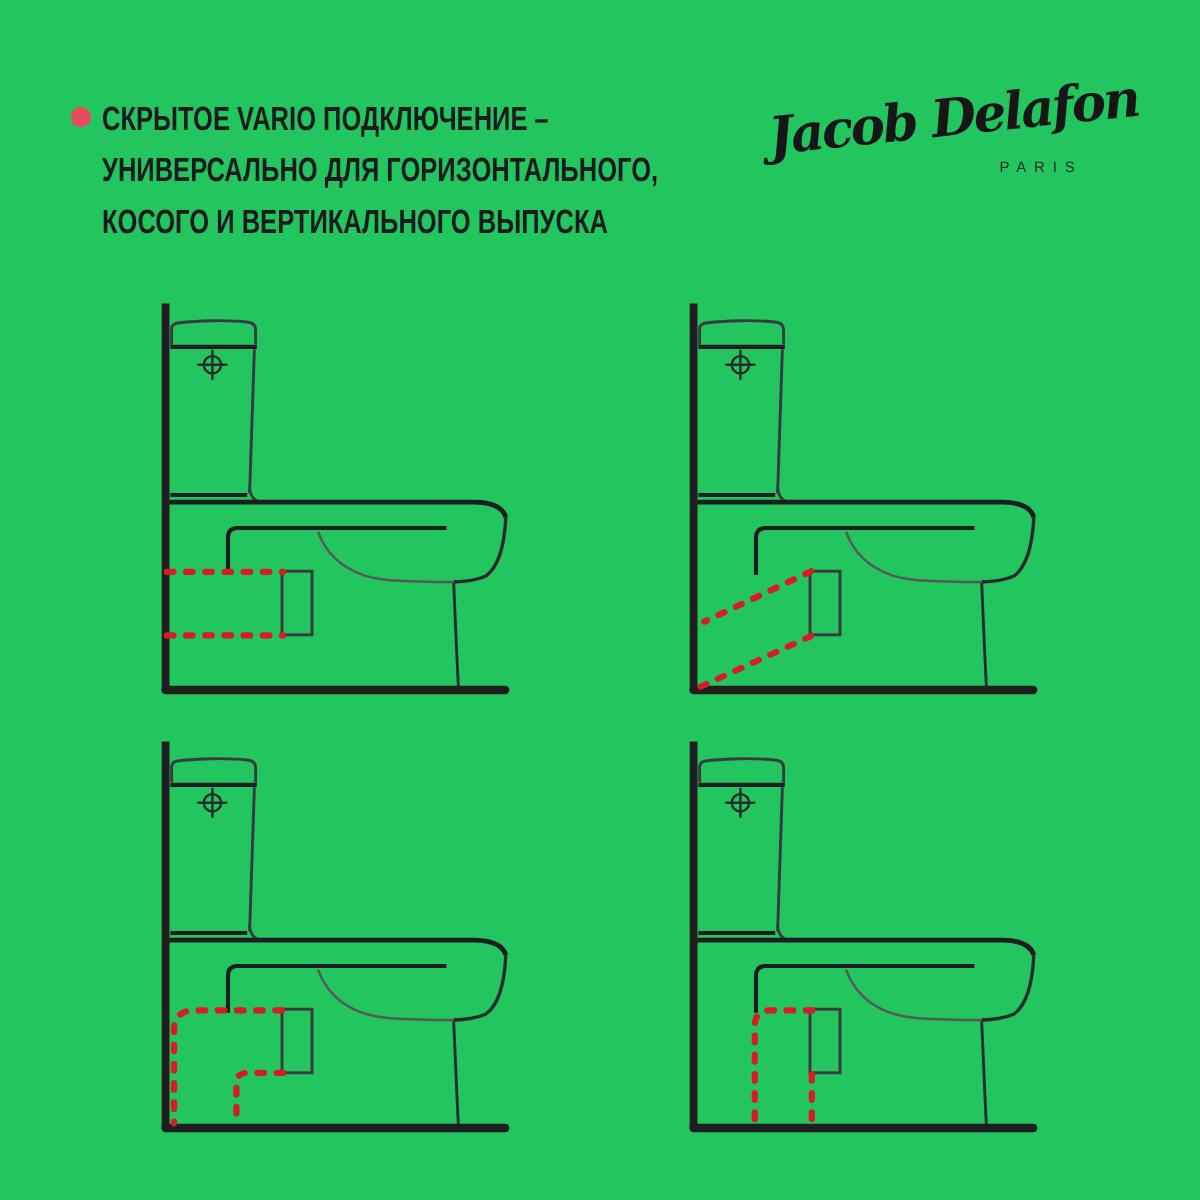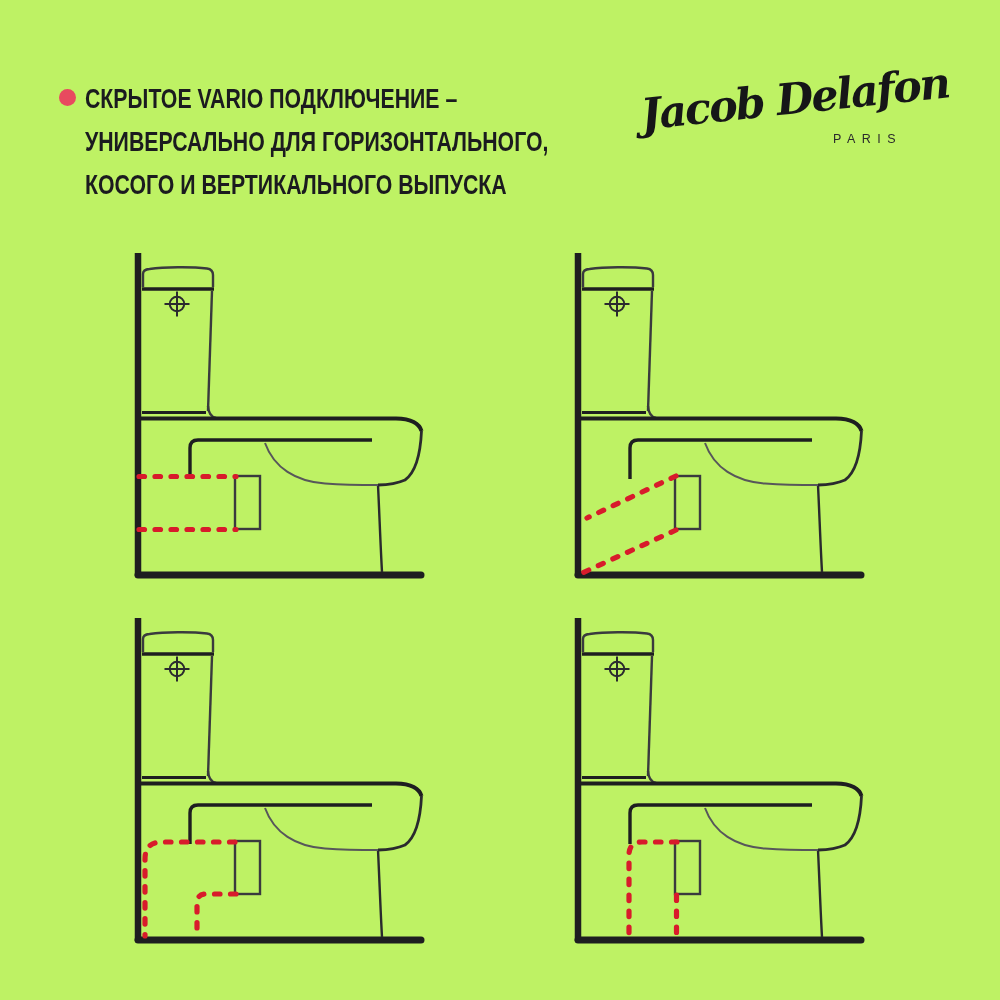--- a/index.html
+++ b/index.html
@@ -1,17 +1,17 @@
 <!DOCTYPE html>
 <html style="--ink: #1B1B1F; --bullet-pink: #E84A5F; --accent-red: #D81B2B; --line-dark: #1E1E20; --line-thin: #3A3A3E;"><head>
 <meta charset="utf-8">
 <style>
   html,body{margin:0;padding:0;background:#fff;}
   .page{
-    position:relative;width:1000px;height:1000px;background:#bef264;overflow:hidden;
+    position:relative;width:1000px;height:1000px;background:#22c55e;overflow:hidden;
     font-family:"Liberation Sans",sans-serif;color:var(--ink,#1b1b1f);
   }
   
   .bullet{
     position:absolute;left:59px;top:89px;width:17px;height:17px;border-radius:50%;
     background:var(--bullet-pink,#e84a5f);
   }
   .title{
     position:absolute;left:85px;top:77px;margin:0;
     font-size:28px;line-height:43px;font-weight:bold;letter-spacing:0px;

